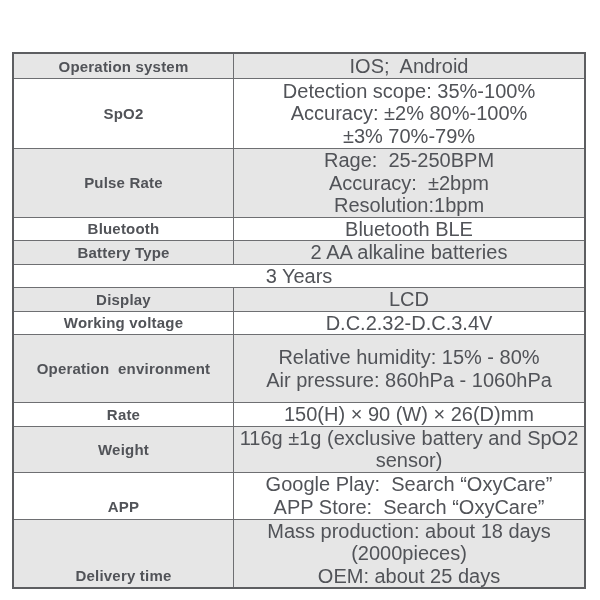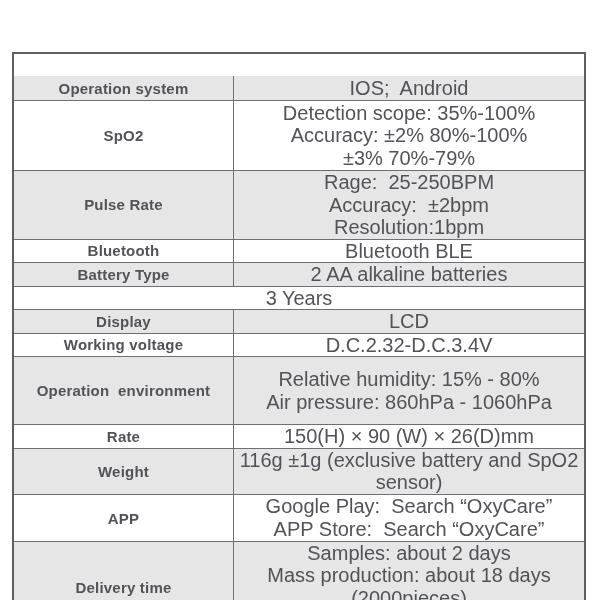--- a/index.html
+++ b/index.html
@@ -15,21 +15,21 @@
     width: 574px;
     border: 2px solid #5d5e61;
     box-sizing: border-box;
     background: #ffffff;
   }
   .tr {
     display: flex;
     border-top: 1px solid #6e6f72;
     background: #ffffff;
   }
-  .tr:first-child { border-top: none; margin-top: 22px; }
+  .tr:first-child { border-top: none; }
   .tr.shaded { background: #e6e6e6; }
   .td {
     box-sizing: border-box;
     display: flex;
     flex-direction: column;
     justify-content: center;
     align-items: center;
     color: #515358;
     white-space: pre-wrap;
   }
@@ -45,21 +45,21 @@
     font-size: 20px;
     text-align: center;
   }
   .ln { line-height: 22.5px; display: block; }
   .h24 { min-height: 24px; }
   .h22 { min-height: 21.5px; }
   .h69 { min-height: 69px; }
   .h66 { min-height: 66px; }
   .h67 { min-height: 67px; }
   .h46 { min-height: 46px; }
-  .vtop .label { justify-content: center; padding-top: 4px; }
+  .vtop .label { justify-content: flex-end; padding-top: 4px; }
   .vtop .label span { line-height: 22.5px; }
 </style>
 </head>
 <body>
 
 <div class="spec-table">
 
   <div class="tr shaded h24">
     <div class="td label"><span>Operation system</span></div>
     <div class="td value"><span class="ln">IOS;  Android</span></div>
@@ -129,19 +129,18 @@
     <div class="td label"><span>APP</span></div>
     <div class="td value">
       <span class="ln">Google Play:  Search “OxyCare”</span>
       <span class="ln">APP Store:  Search “OxyCare”</span>
     </div>
   </div>
 
   <div class="tr shaded h66 vtop">
     <div class="td label"><span>Delivery time</span></div>
     <div class="td value">
-      <span class="ln">Samples: about 2 days</span>
       <span class="ln">Mass production: about 18 days (2000pieces)</span>
       <span class="ln">OEM: about 25 days</span>
     </div>
   </div>
 
 </div>
 
 </body></html>

